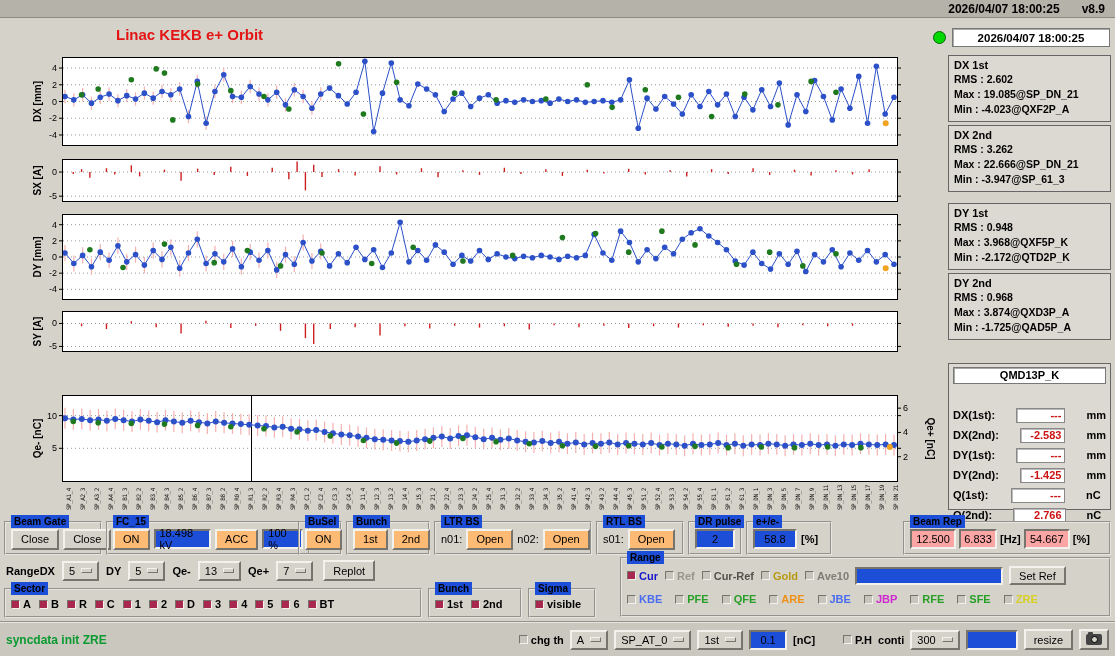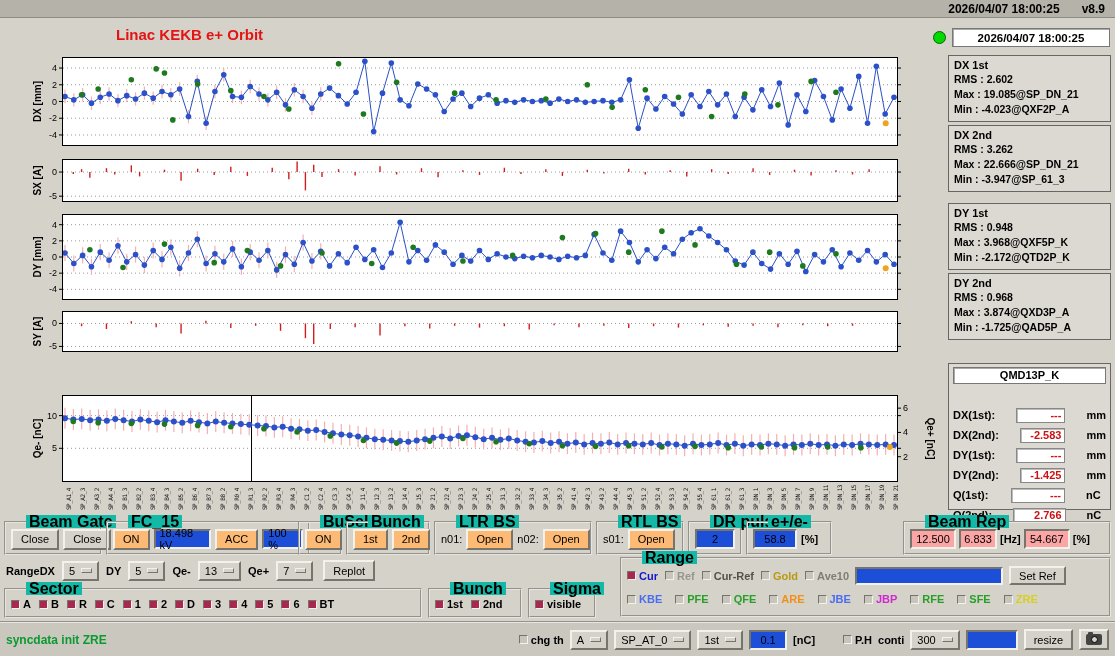--- a/index.html
+++ b/index.html
@@ -40,21 +40,21 @@
   .statbox .ln { font-size:10.5px; font-weight:bold; line-height:15px; white-space:nowrap; }
 
   .qmd { position:absolute; left:948px; top:363px; width:163px; height:147px; background:#dcd9d2; border:1px solid #666; padding:3px 4px; }
   .qmd-title { background:#fff; border:1px solid #777; box-shadow: inset 1px 1px 0 #aaa; text-align:center; font-weight:bold; height:17px; line-height:15px; margin-bottom:21px; }
   .qmd-row { display:flex; align-items:center; height:20px; gap:21px; }
   .qmd-label { flex:1; font-weight:bold; font-size:11px; }
   .qmd-val { width:54px; height:15px; background:#fff; border:1px solid #888; box-shadow: inset 1px 1px 0 #bbb; color:#cc1111; font-weight:bold; font-size:11px; text-align:right; padding-right:3px; line-height:13px; }
   .qmd-unit { width:20px; font-weight:bold; font-size:11px; }
 
   .lframe { position:absolute; border:2px groove #e8e5de; padding:5px 5px 3px; }
-  .flabel { position:absolute; top:-8px; left:20px; background:#14b8a6; padding:0 3px; font-weight:bold; font-size:16px; line-height:13px; white-space:nowrap; }
+  .flabel { position:absolute; top:-8px; left:5px; background:#1d4ed8; padding:0 3px; font-weight:bold; font-size:10px; line-height:13px; white-space:nowrap; }
   .fitems { display:flex; align-items:center; gap:4px; height:22px; }
 
   button { font: inherit; }
   .btn {
     display:inline-flex; align-items:center; justify-content:center;
     background:#d5d2ca; color:#000; height:21px; padding:1px 8px; font-size:11px; cursor:default;
     border-top:2px solid #f3f1ec; border-left:2px solid #f3f1ec;
     border-bottom:2px solid #77746d; border-right:2px solid #77746d;
   }
   .btn.green { background:#fdba74; }

